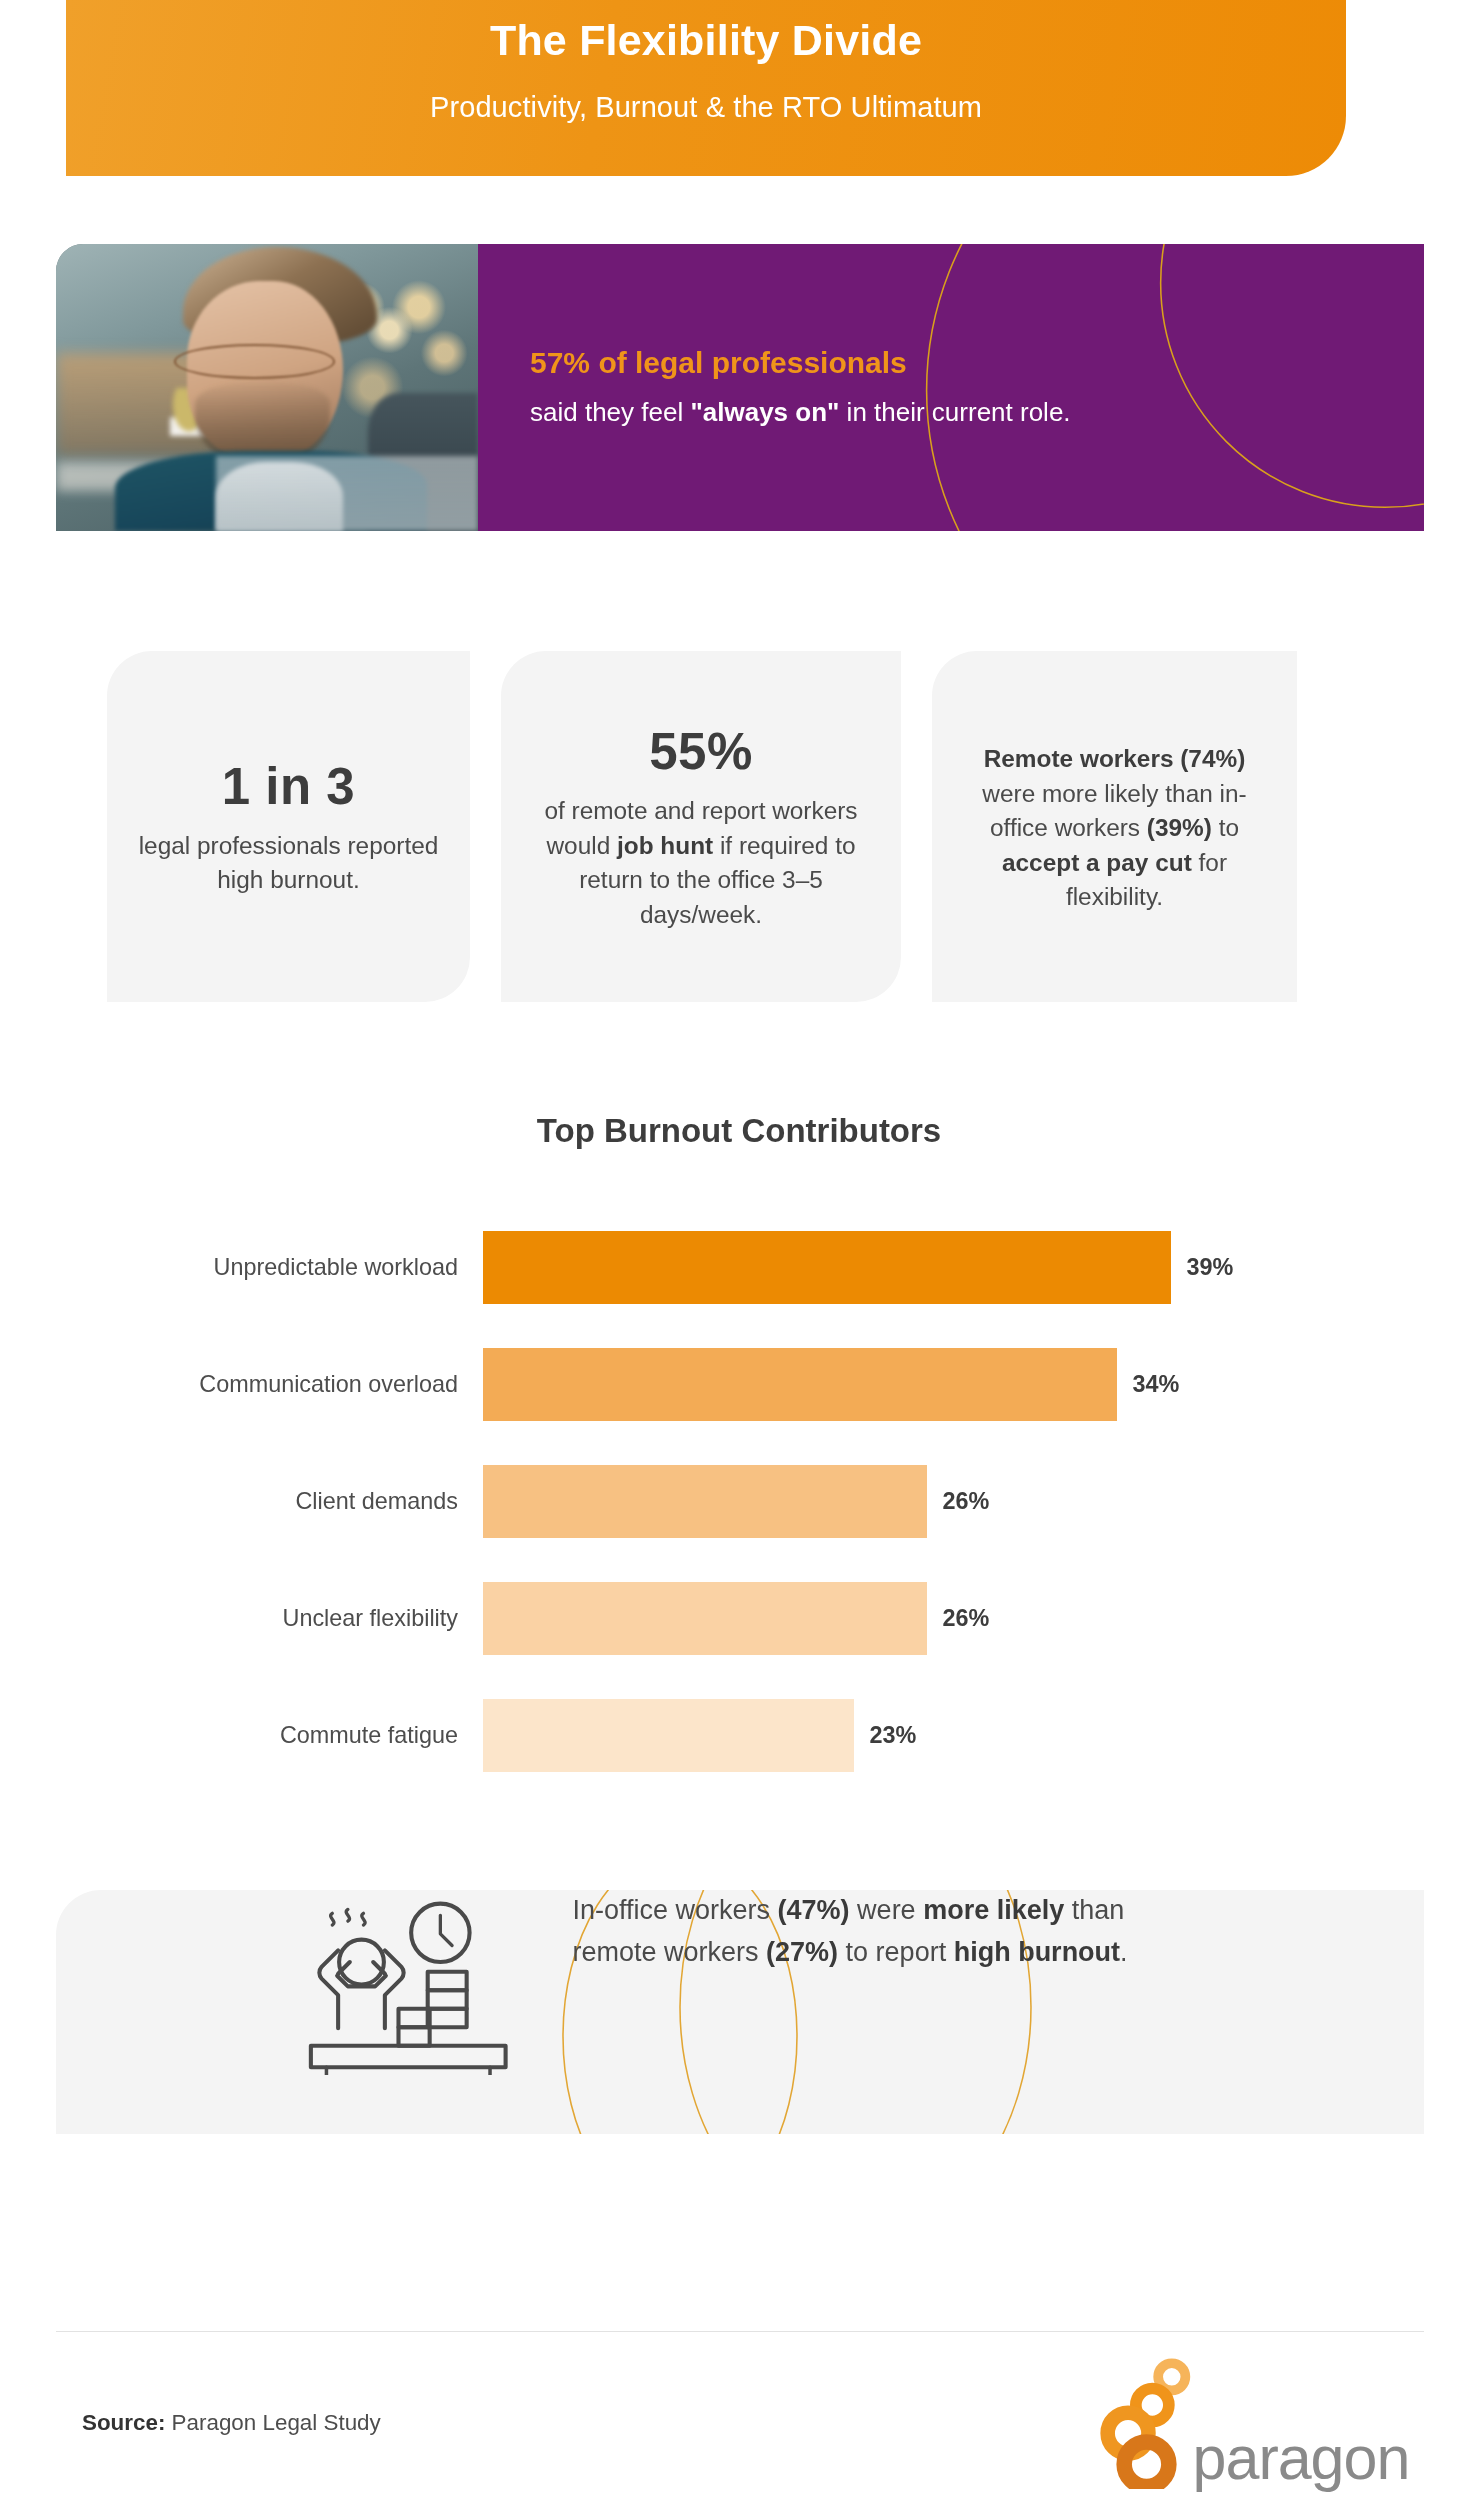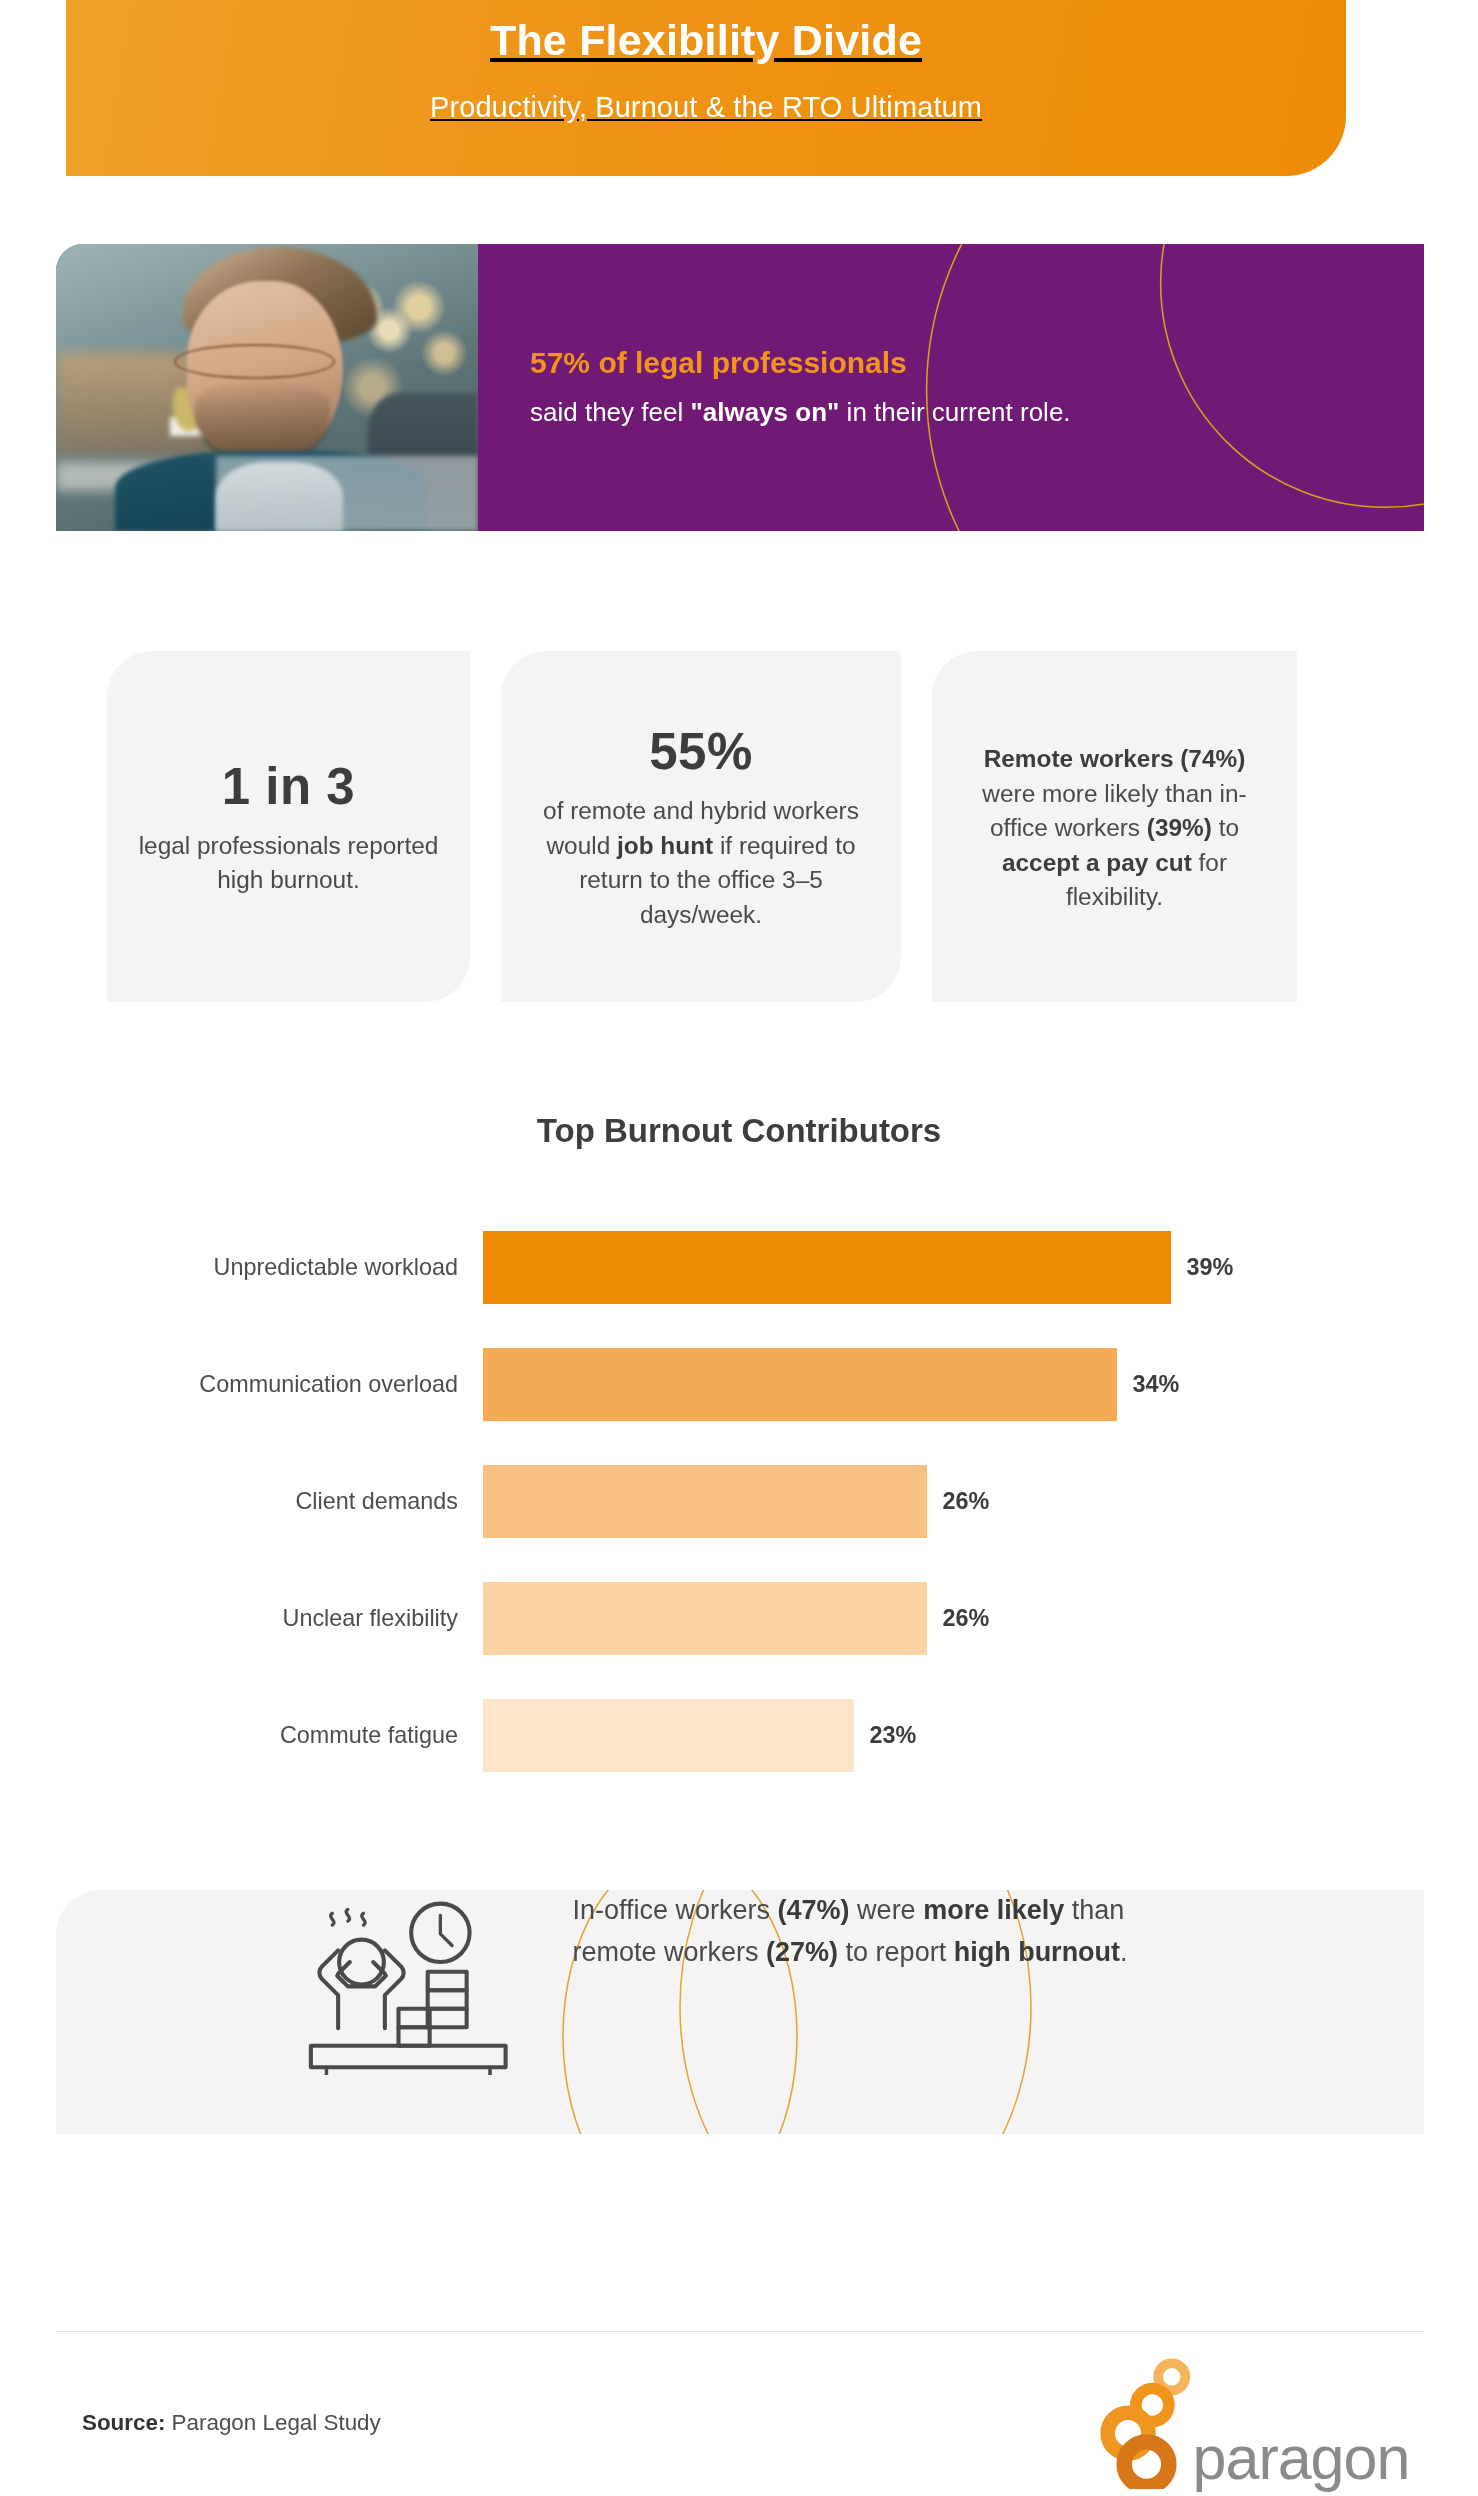--- a/index.html
+++ b/index.html
@@ -15,21 +15,20 @@
   
   .header-banner {
     position: absolute;
     left: 66px; top: 0px;
     width: 1280px; height: 176px;
     background: linear-gradient(100deg, #f0a02a 0%, #ee9415 42%, #ed8b06 100%);
     border-bottom-right-radius: 60px;
     display: flex; flex-direction: column;
     align-items: center; justify-content: center;
     padding-bottom: 36px;
-    text-decoration: underline;
   }
   .header-title {
     color: #ffffff;
     font-size: 43px;
     font-weight: bold;
     letter-spacing: 0.2px;
     line-height: 1.15;
     text-align: center;
   }
   .header-subtitle {
@@ -335,21 +334,21 @@
     <div class="card card-1">
       <div class="card-big">1 in 3</div>
       <div class="card-text">
         <span>legal professionals reported high burnout.</span>
       </div>
     </div>
 
     <div class="card card-2">
       <div class="card-big">55%</div>
       <div class="card-text">
-        <span>of remote and hybrid workers would </span><b>job hunt</b><span> if required to return to the office 3–5 days/week.</span>
+        <span>of remote and report workers would </span><b>job hunt</b><span> if required to return to the office 3–5 days/week.</span>
       </div>
     </div>
 
     <div class="card card-3">
       <div class="card-text">
         <b>Remote workers (74%)</b><span> were more likely than in-office workers </span><b>(39%)</b><span> to </span><b>accept a pay cut</b><span> for flexibility.</span>
       </div>
     </div>
 
   </div>

